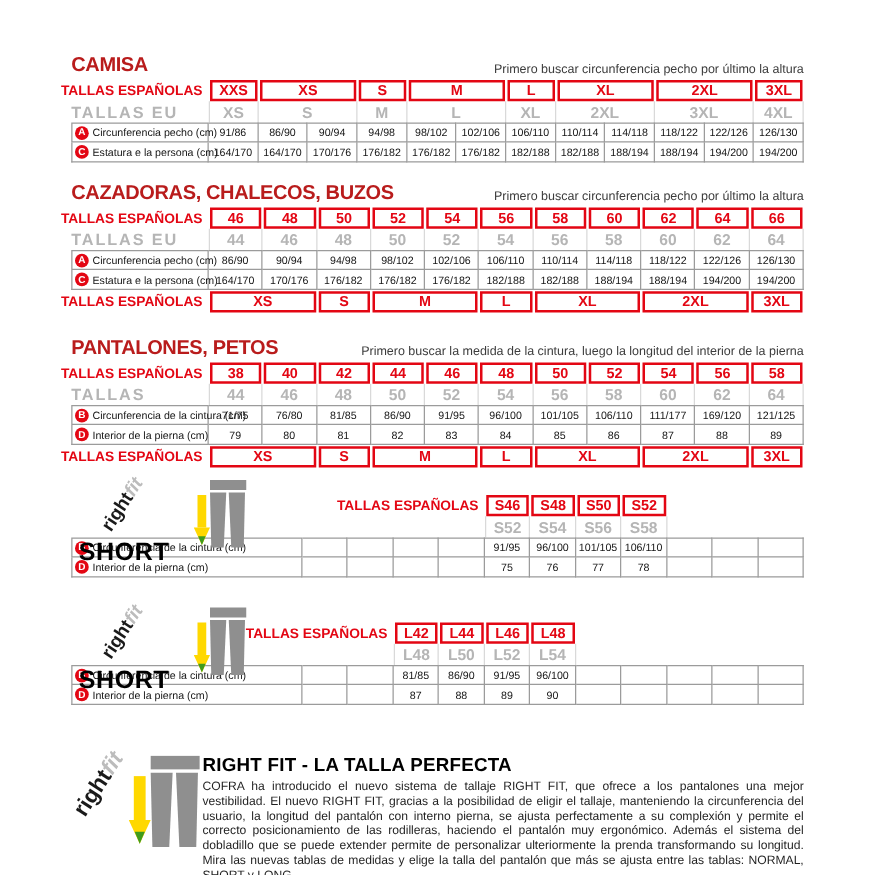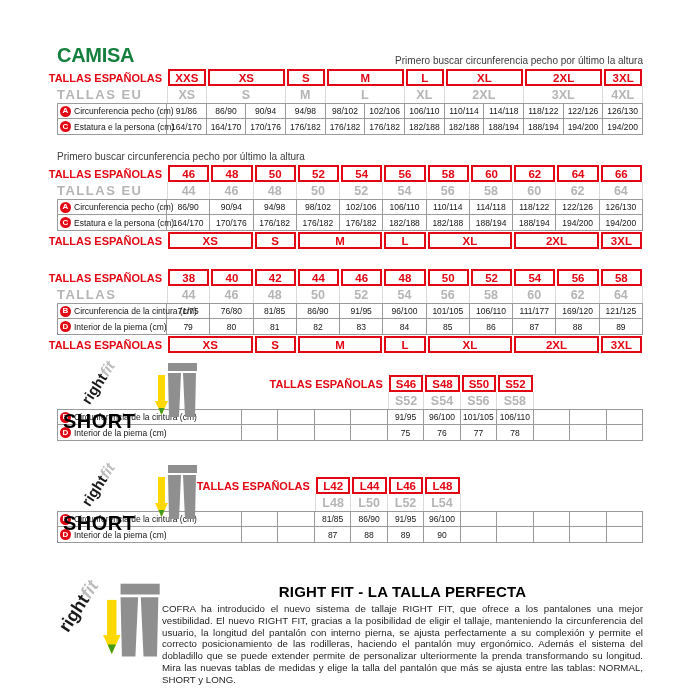--- a/index.html
+++ b/index.html
@@ -1,20 +1,20 @@
 <!DOCTYPE html>
 <html><head>
 <meta charset="utf-8">
 <style>
   html,body{margin:0;padding:0;background:#fff;}
   body{width:700px;height:700px;font-family:"Liberation Sans",sans-serif;overflow:hidden;}
   .page{box-sizing:border-box;width:700px;height:700px;padding:44px 57px 0 57px;}
   section{position:relative;}
   .sec-head{display:flex;justify-content:space-between;align-items:flex-end;margin-bottom:2px;}
-  .red-title{color:#15803d;font-size:20px;font-weight:bold;margin:0;letter-spacing:-0.3px;}
+  .red-title{color:#b91c1c;font-size:16px;font-weight:bold;margin:0;letter-spacing:-0.3px;}
   .note{font-size:10px;color:#3c3c3c;padding-bottom:1px;}
   .tbl{display:grid;}
   
   .lbl{display:flex;align-items:center;box-sizing:border-box;height:17px;}
   .es-lbl{justify-content:flex-end;color:#e30613;font-weight:bold;font-size:11px;padding-right:5px;white-space:nowrap;text-align:right;}
   .eu-lbl{color:#b5b5b5;font-weight:bold;font-size:13px;letter-spacing:1.5px;}
   .esbox{border:2px solid #e30613;color:#e30613;font-weight:bold;font-size:11.5px;display:flex;align-items:center;justify-content:center;height:17px;box-sizing:border-box;margin:0 1px;white-space:nowrap;}
   .eubox{color:#b5b5b5;font-weight:bold;font-size:12.5px;display:flex;align-items:center;justify-content:center;height:17px;box-sizing:border-box;border-right:1px solid #d9d9d9;}
   .eubox.cfirst{border-left:1px solid #d9d9d9;}
   
@@ -36,21 +36,21 @@
   .rf-word{position:absolute;left:22px;top:34px;transform:rotate(-57deg);transform-origin:left center;font-size:15px;white-space:nowrap;line-height:1;}
   .rf-word b{font-weight:bold;color:#1a1a1a;}
   .rf-word i{font-style:italic;font-weight:bold;color:#bcbcbc;}
   .rf-pants{position:absolute;left:92px;top:0;}
   .rf-title{position:absolute;left:0;bottom:0;font-size:20px;font-weight:bold;color:#000;letter-spacing:0.5px;}
   
   #sec-rightfit{padding-left:105px;}
   #sec-rightfit .rf-logo{left:-12px;top:-4px;width:110px;height:90px;}
   #sec-rightfit .rf-word{font-size:18px;left:18px;top:42px;}
   #sec-rightfit .rf-pants{left:58px;top:2px;transform:scale(1.35);transform-origin:top left;}
-  .rf-heading{font-size:15px;font-weight:bold;color:#000;margin:0 0 3px 0;letter-spacing:0.2px;text-align:center;}
+  .rf-heading{font-size:15px;font-weight:bold;color:#000;margin:0 0 3px 0;letter-spacing:0.2px;}
   .rf-body{font-size:9.7px;line-height:1.22;text-align:justify;margin:0;color:#1f1f1f;}
 </style>
 </head>
 <body>
 
 <div class="page">
 
   <section id="sec-camisa">
     <div class="sec-head">
       <h2 class="red-title">CAMISA</h2>
@@ -105,20 +105,21 @@
         <div class="dcell">182/188</div>
         <div class="dcell">188/194</div>
         <div class="dcell">188/194</div>
         <div class="dcell">194/200</div>
         <div class="dcell">194/200</div>
       </div>
   </section>
 
   <section id="sec-cazadoras">
     <div class="sec-head">
+      <h2 class="red-title">CAZADORAS, CHALECOS, BUZOS</h2>
       <span class="note">Primero buscar circunferencia pecho por último la altura</span>
     </div>
     <div class="tbl" id="tbl-cazadoras" style="grid-template-columns: 110px repeat(11, 1fr);">
         <div class="lbl es-lbl">TALLAS ESPAÑOLAS</div>
         <div class="esbox">46</div>
         <div class="esbox">48</div>
         <div class="esbox">50</div>
         <div class="esbox">52</div>
         <div class="esbox">54</div>
         <div class="esbox">56</div>
@@ -174,20 +175,24 @@
         <div class="esbox btm">S</div>
         <div class="esbox btm" style="grid-column: span 2;">M</div>
         <div class="esbox btm">L</div>
         <div class="esbox btm" style="grid-column: span 2;">XL</div>
         <div class="esbox btm" style="grid-column: span 2;">2XL</div>
         <div class="esbox btm">3XL</div>
       </div>
   </section>
 
   <section id="sec-pantalones">
+    <div class="sec-head">
+      <h2 class="red-title">PANTALONES, PETOS</h2>
+      <span class="note">Primero buscar la medida de la cintura, luego la longitud del interior de la pierna</span>
+    </div>
     <div class="tbl" id="tbl-pantalones" style="grid-template-columns: 110px repeat(11, 1fr);">
         <div class="lbl es-lbl">TALLAS ESPAÑOLAS</div>
         <div class="esbox">38</div>
         <div class="esbox">40</div>
         <div class="esbox">42</div>
         <div class="esbox">44</div>
         <div class="esbox">46</div>
         <div class="esbox">48</div>
         <div class="esbox">50</div>
         <div class="esbox">52</div>

